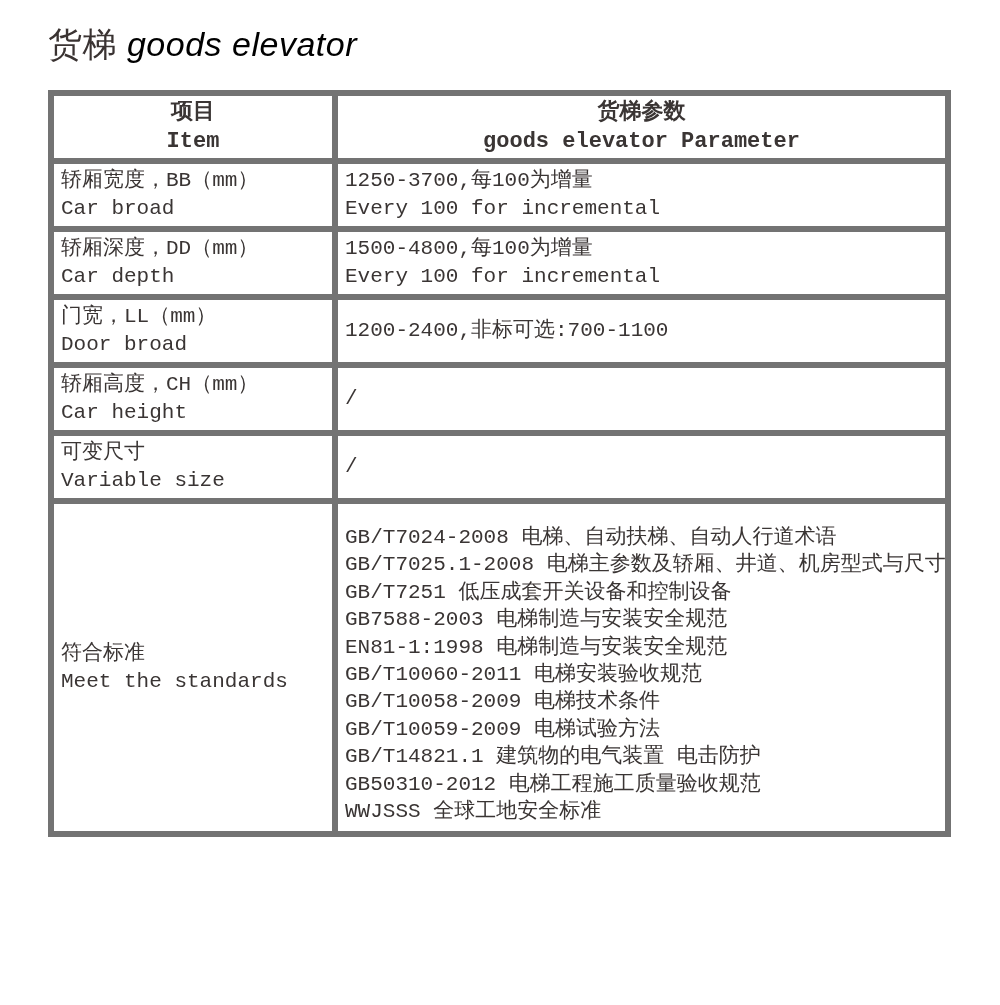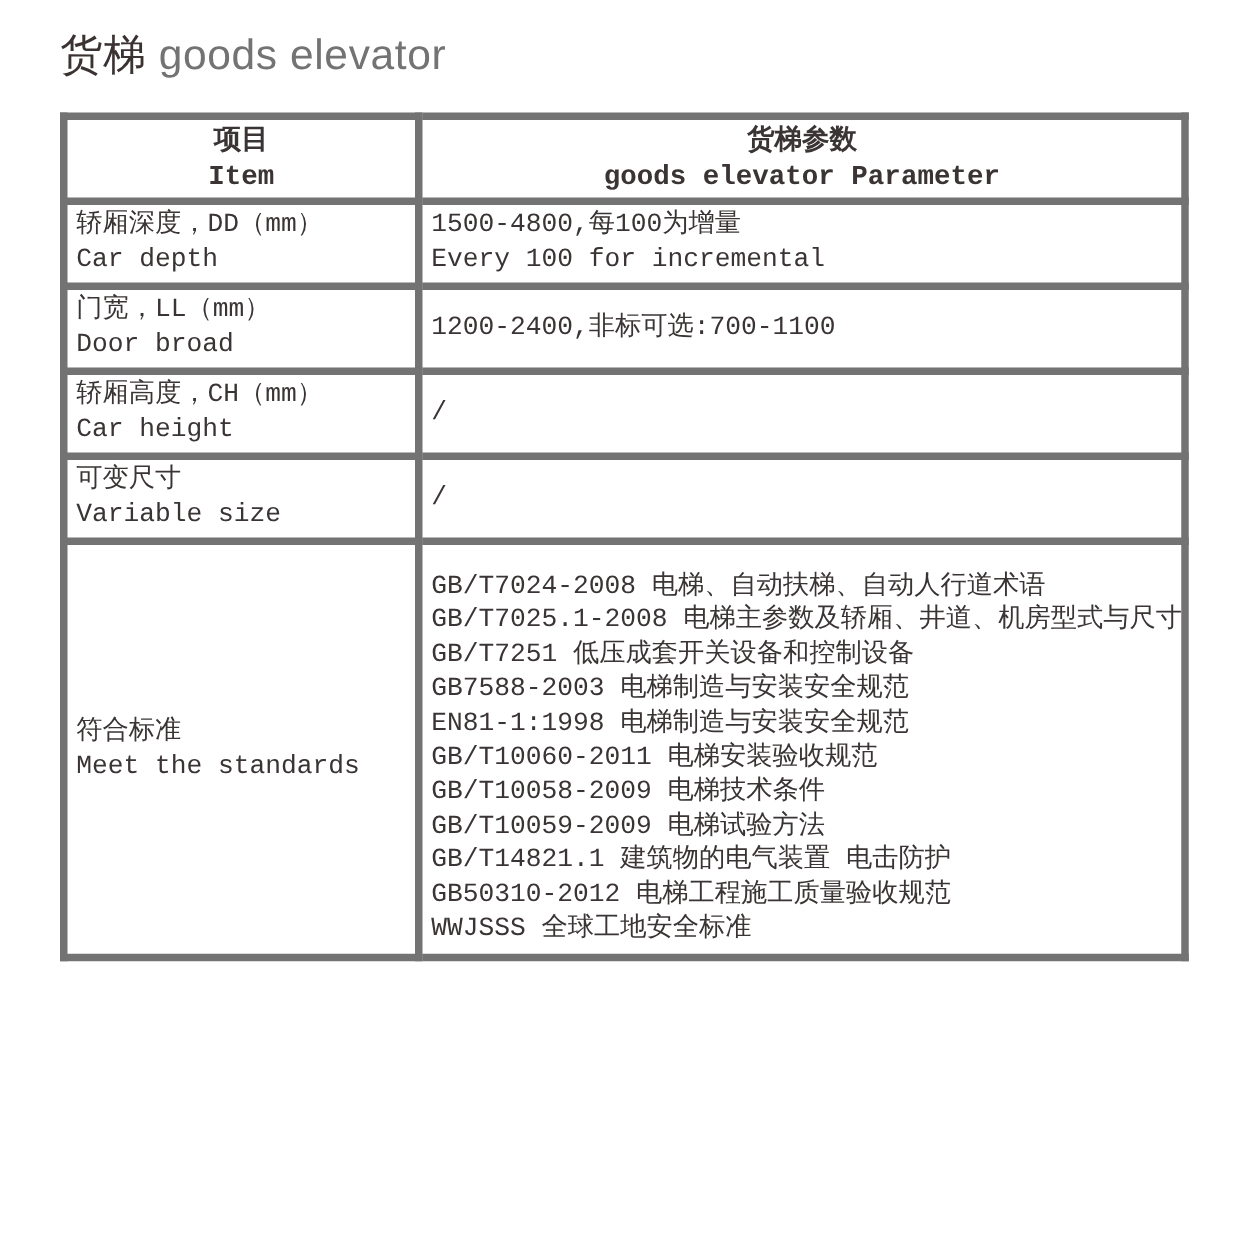--- a/index.html
+++ b/index.html
@@ -15,21 +15,21 @@
     padding: 22px 0 0 48px;
   }
   .page-title {
     font-family: "Liberation Sans", "DejaVu Sans", sans-serif;
     font-size: 34px;
     line-height: 44px;
     letter-spacing: 0.5px;
     white-space: nowrap;
   }
   .page-title .title-zh { color: #3a3332; }
-  .page-title .title-en { color: #737373; }
+  .page-title .title-en { color: #000000; font-style: italic; }
 
   table.spec-table {
     margin-top: 24px;
     border-collapse: collapse;
     table-layout: fixed;
     width: 897px;
   }
   .spec-table col.col-item  { width: 284px; }
   .spec-table col.col-value { width: 613px; }
 
@@ -86,20 +86,30 @@
           <div>Item</div>
         </th>
         <th>
           <div>货梯参数</div>
           <div>goods elevator Parameter</div>
         </th>
       </tr>
     </thead>
     <tbody>
 
+  <tr>
+    <td class="item-cell">
+      <div class="line-zh">轿厢宽度，BB（mm）</div>
+      <div class="line-en">Car broad</div>
+    </td>
+    <td class="value-cell">
+            <div class="value-line">1250-3700,每100为增量</div>
+            <div class="value-line">Every 100 for incremental</div>
+          </td>
+  </tr>
 
   <tr>
     <td class="item-cell">
       <div class="line-zh">轿厢深度，DD（mm）</div>
       <div class="line-en">Car depth</div>
     </td>
     <td class="value-cell">
             <div class="value-line">1500-4800,每100为增量</div>
             <div class="value-line">Every 100 for incremental</div>
           </td>

